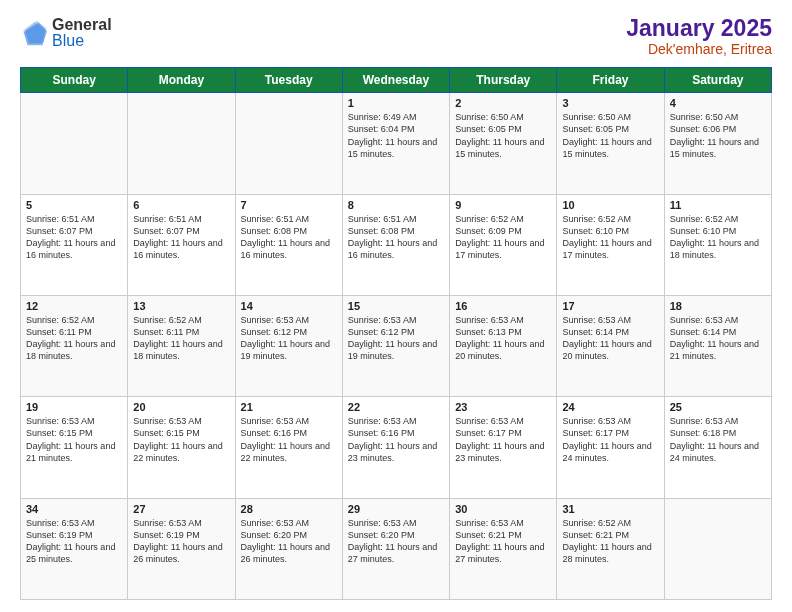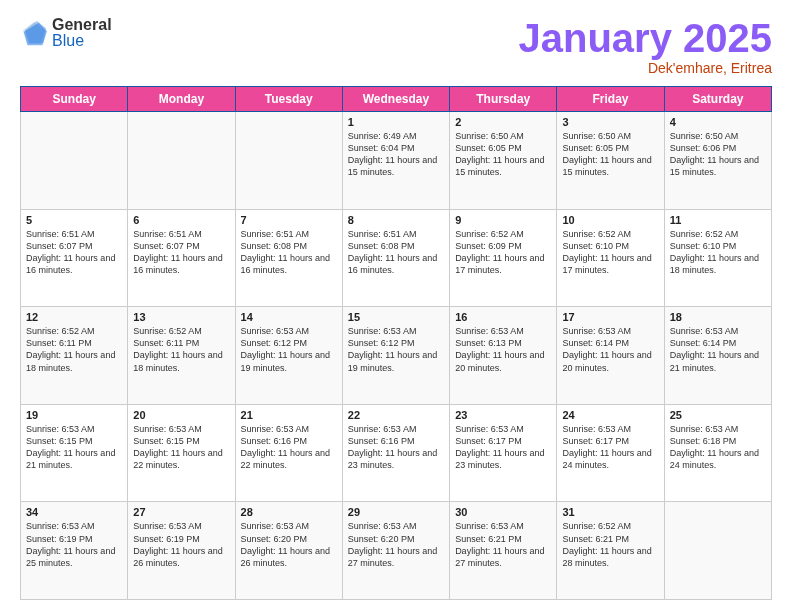--- a/index.html
+++ b/index.html
@@ -34,38 +34,38 @@
       line-height: 1.1;
     }
     .logo-icon {
       width: 28px;
       height: 28px;
     }
     .title-block {
       text-align: right;
     }
     .month-title {
-      font-size: 40px;
+      font-size: 23px;
       font-weight: bold;
-      color: #8b5cf6;
+      color: #4c1d95;
       line-height: 1.1;
     }
     .location {
       font-size: 14px;
       color: #c2410c;
     }
     .calendar {
       flex: 1;
       border: 1px solid #ccc;
       border-collapse: collapse;
       width: 100%;
       table-layout: fixed;
     }
     .calendar thead tr th {
-      background-color: #ec4899;
+      background-color: #15803d;
       color: #fff;
       font-size: 12px;
       font-weight: bold;
       padding: 5px 4px;
       border: 1px solid #1255a0;
       text-align: center;
     }
     .calendar tbody tr td {
       border: 1px solid #ccc;
       vertical-align: top;

